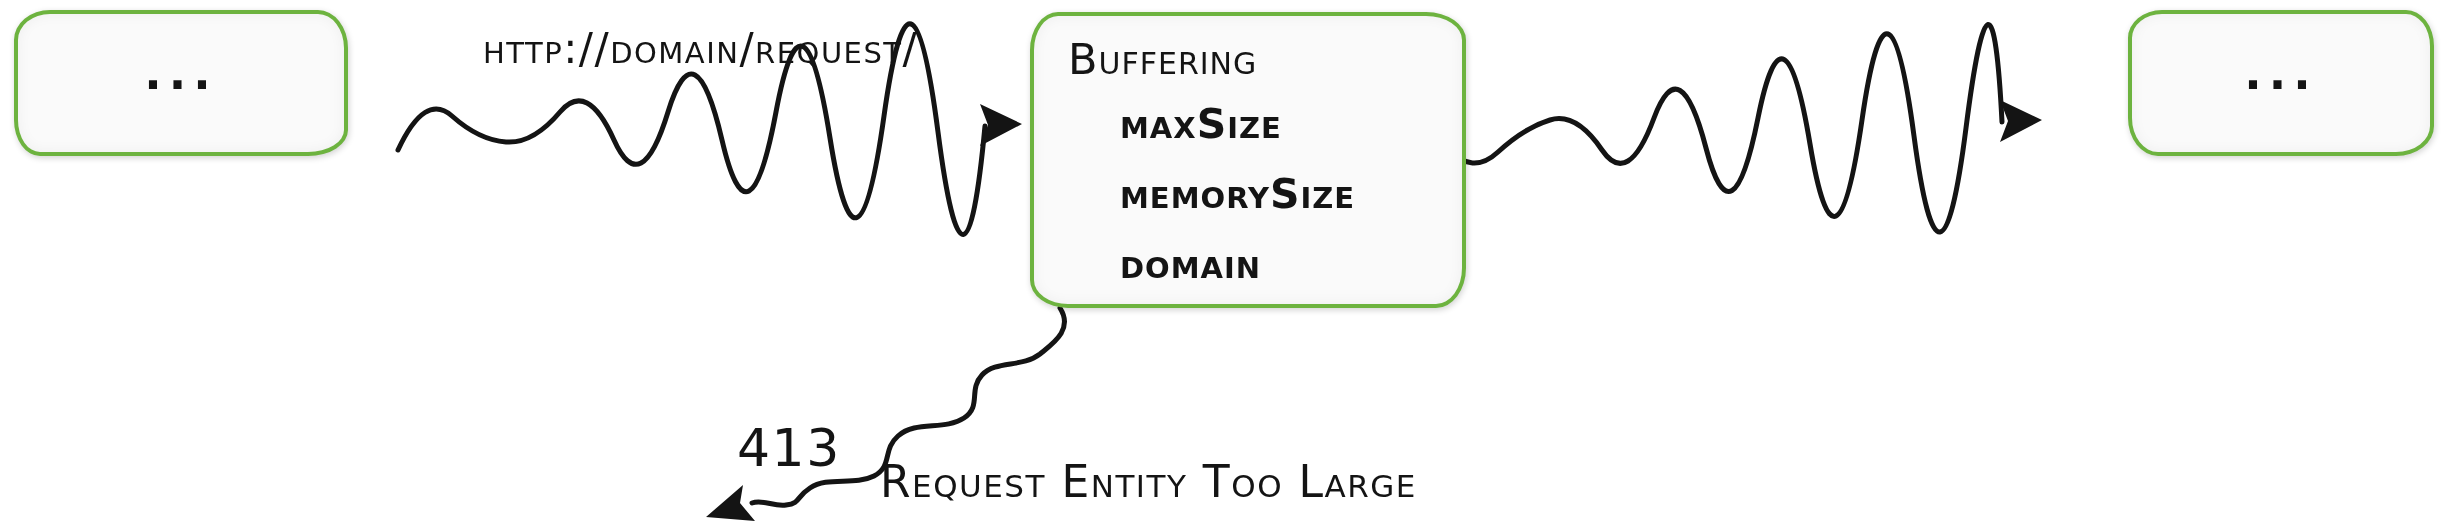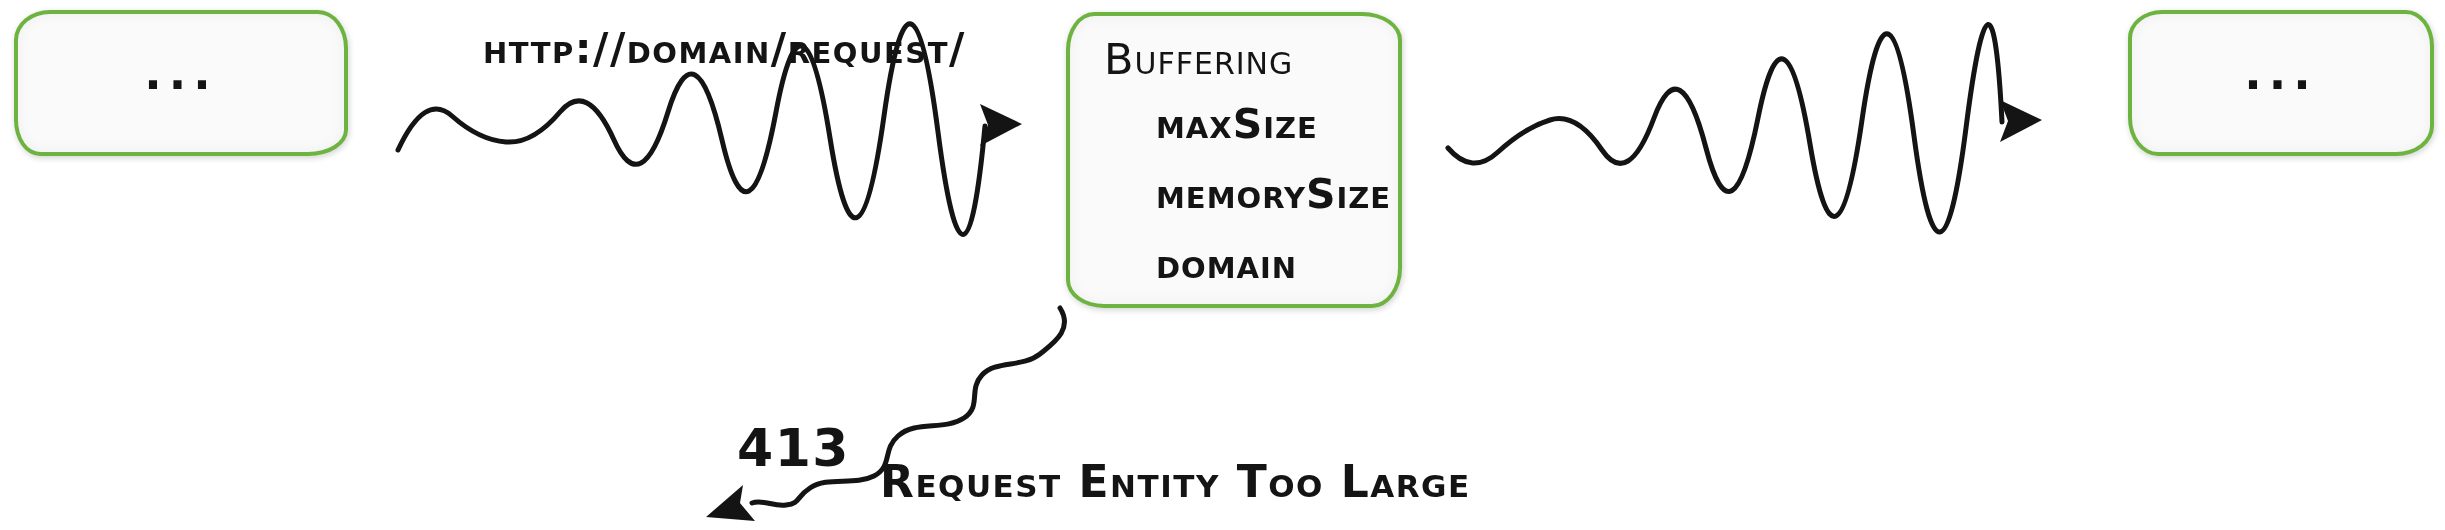--- a/index.html
+++ b/index.html
@@ -21,35 +21,35 @@
     background: #fafafa;
     box-shadow: 1px 2px 6px rgba(0,0,0,0.18), inset 0 0 14px rgba(0,0,0,0.05);
   }
   .node.rounded-a { border-radius: 36px 30px 40px 26px / 30px 38px 26px 36px; }
   .node.rounded-b { border-radius: 28px 40px 30px 38px / 38px 28px 40px 28px; }
   .node.rounded-c { border-radius: 34px 28px 38px 30px / 28px 36px 30px 38px; }
 
   .node-left, .node-right { display: flex; align-items: center; justify-content: center; }
   .node-left  { left: 14px;   top: 10px; width: 334px; height: 146px; }
   .node-right { left: 2128px; top: 10px; width: 306px; height: 146px; }
-  .node-middle { left: 1030px; top: 12px; width: 336px; height: 296px; padding: 18px 10px 0 34px; margin-left: 36px; }
+  .node-middle { left: 1030px; top: 12px; width: 436px; height: 296px; padding: 18px 10px 0 34px; }
 
   .dots {
     font-size: 46px; font-weight: 600; letter-spacing: 7px;
     transform: translateY(-10px);
   }
 
   .sc { font-variant: small-caps; }
 
   .box-title { font-size: 43px; font-weight: 500; letter-spacing: 1px; margin-bottom: 16px; }
   .box-item  { font-size: 41px; font-weight: 700; letter-spacing: 1px; margin: 0 0 22px 52px; }
 
   .edge-label {
     position: absolute;
-    font-size: 42px; font-weight: 700; letter-spacing: 1.5px;
+    font-size: 42px; font-weight: 400; letter-spacing: 1.5px;
     white-space: nowrap;
   }
   .label-request   { left: 483px;  top: 24px; }
   .label-unchunked { left: 1538px; top: 36px; }
   .label-413       { left: 737px;  top: 418px; font-size: 52px; }
   .label-error     { left: 880px;  top: 456px; font-size: 44px; }
 </style>
 </head>
 <body>
 

